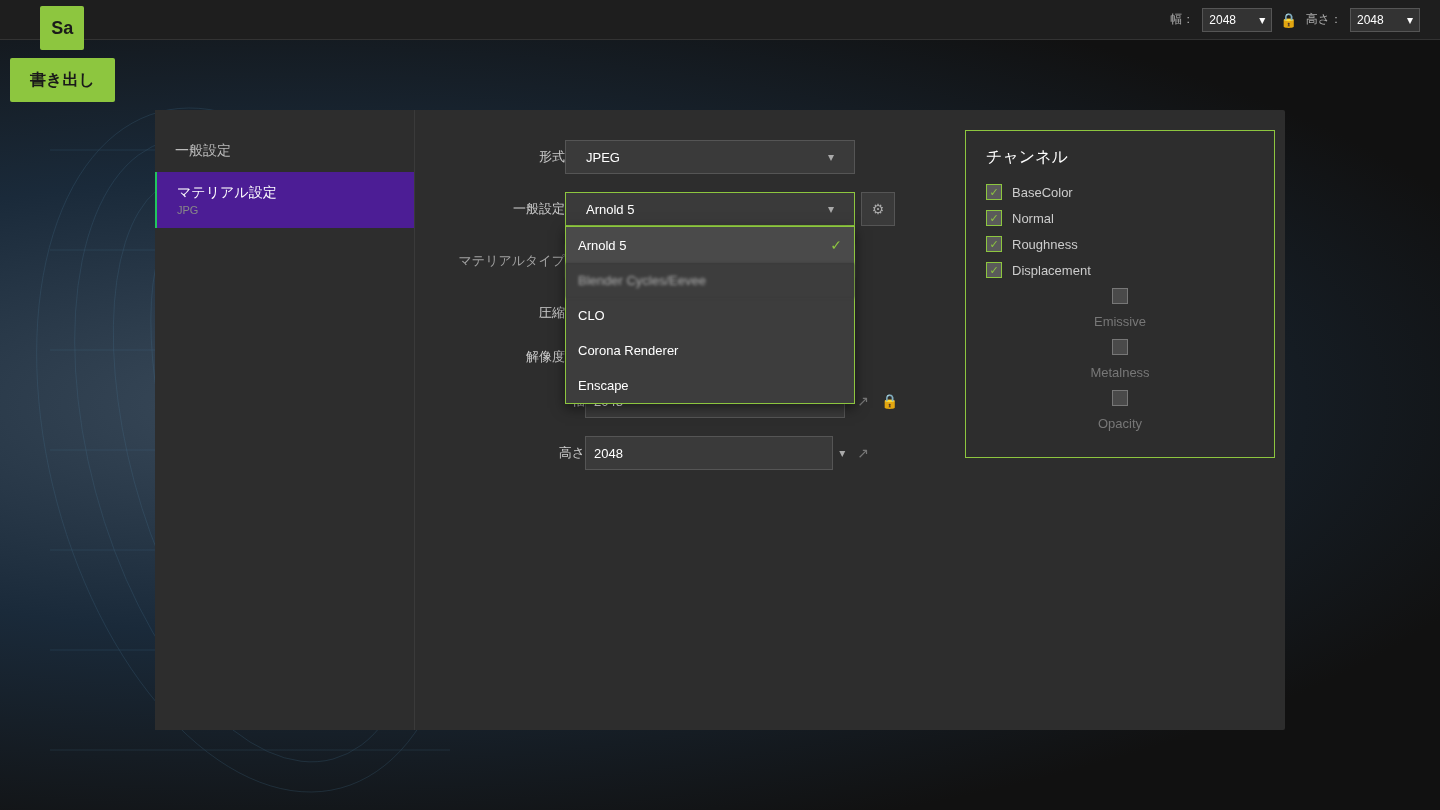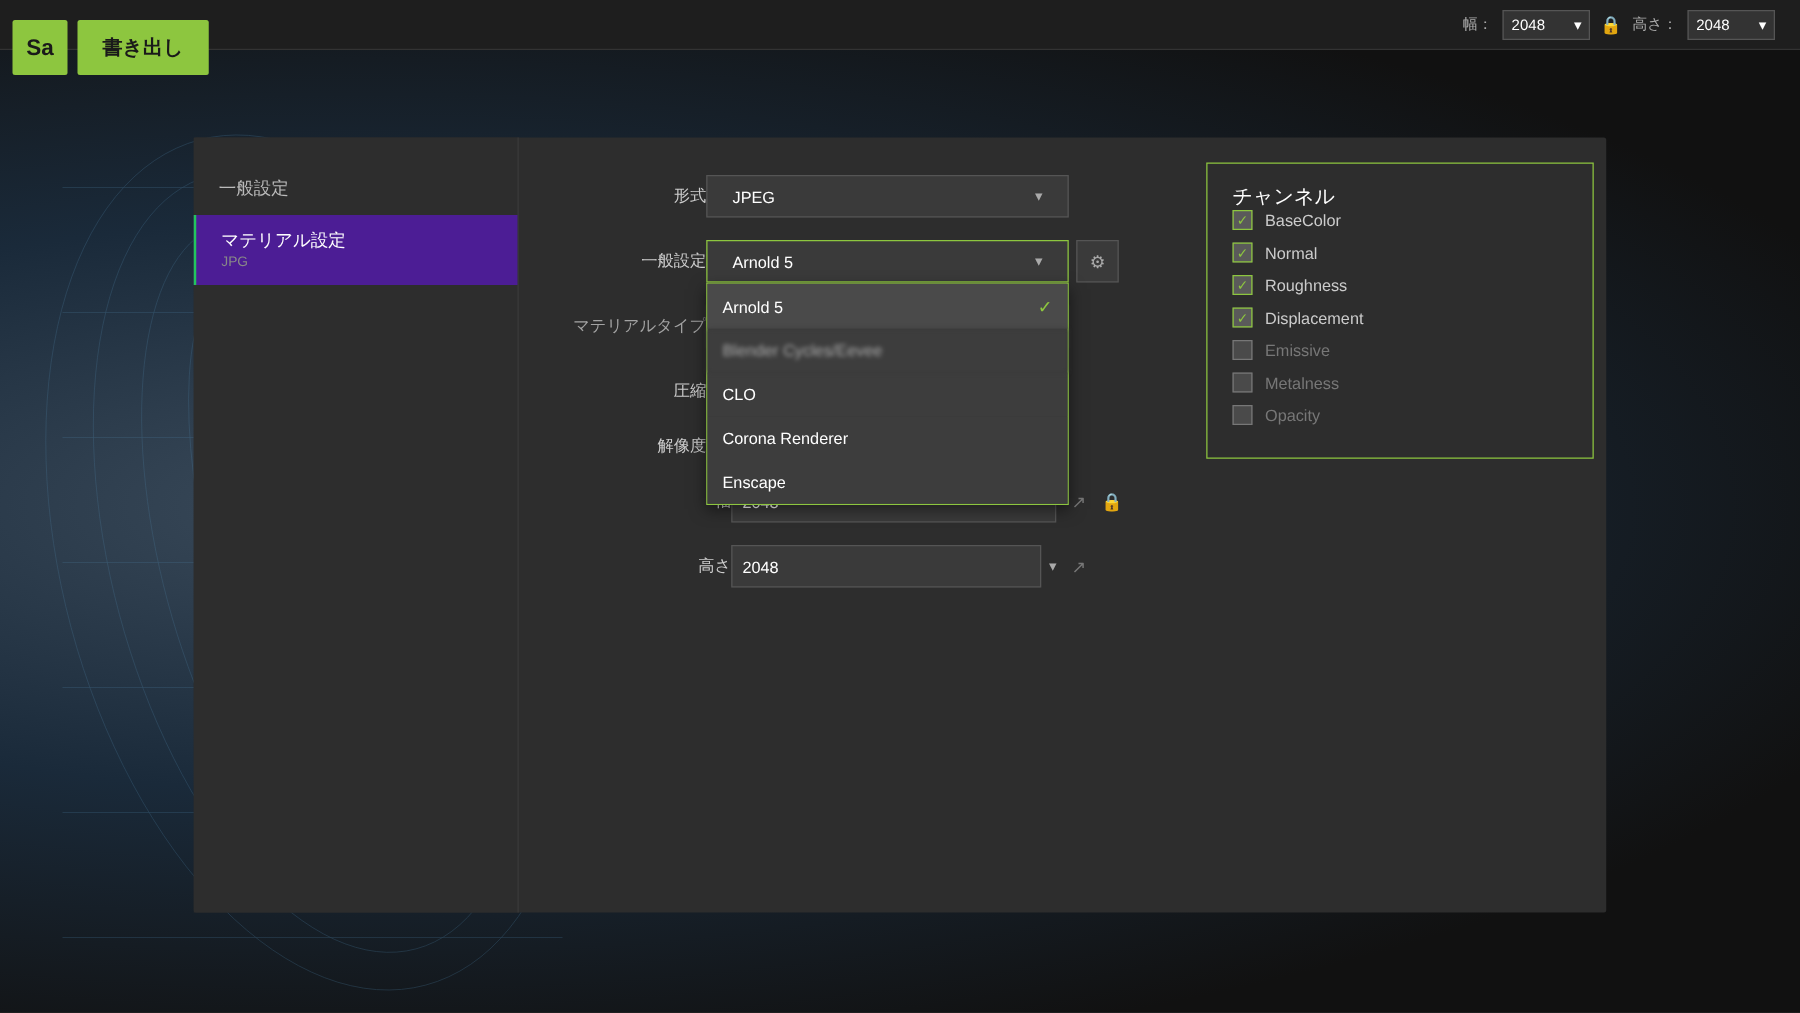--- a/index.html
+++ b/index.html
@@ -60,26 +60,27 @@
     }
 
     .lock-icon {
       color: #888;
       font-size: 14px;
     }
 
     
     .logo-area {
       position: absolute;
-      top: 16px;
+      top: 6px;
       left: 10px;
       display: flex;
       align-items: center;
       gap: 8px;
       z-index: 200;
+      flex-direction: column;
     }
 
     .logo-box {
       width: 44px;
       height: 44px;
       background: #8dc63f;
       display: flex;
       align-items: center;
       justify-content: center;
       font-size: 18px;
@@ -284,33 +285,35 @@
       right: 10px;
       width: 310px;
       border: 1.5px solid #8dc63f;
       background: #2d2d2d;
       padding: 16px 20px;
     }
 
     .channels-title {
       color: #fff;
       font-size: 16px;
+      margin-bottom: 16px;
     }
 
     .channel-item {
       display: flex;
       align-items: center;
       gap: 10px;
       margin-bottom: 10px;
       color: #ccc;
       font-size: 13px;
     }
 
     .channel-item.unchecked {
       color: #777;
+      flex-direction: column;
     }
 
     .cb {
       width: 16px;
       height: 16px;
       border: 1px solid #777;
       display: flex;
       align-items: center;
       justify-content: center;
       flex-shrink: 0;

